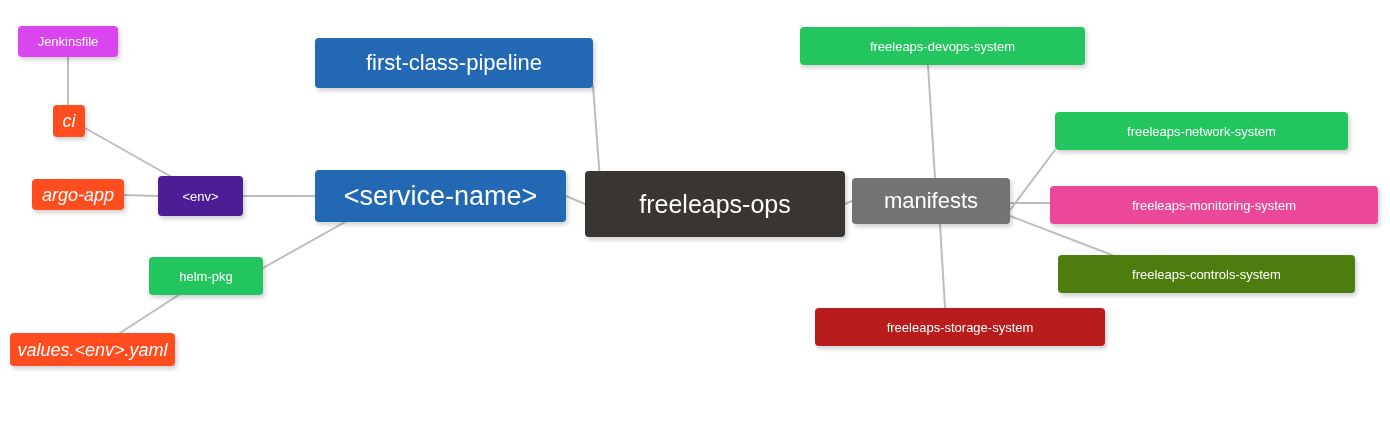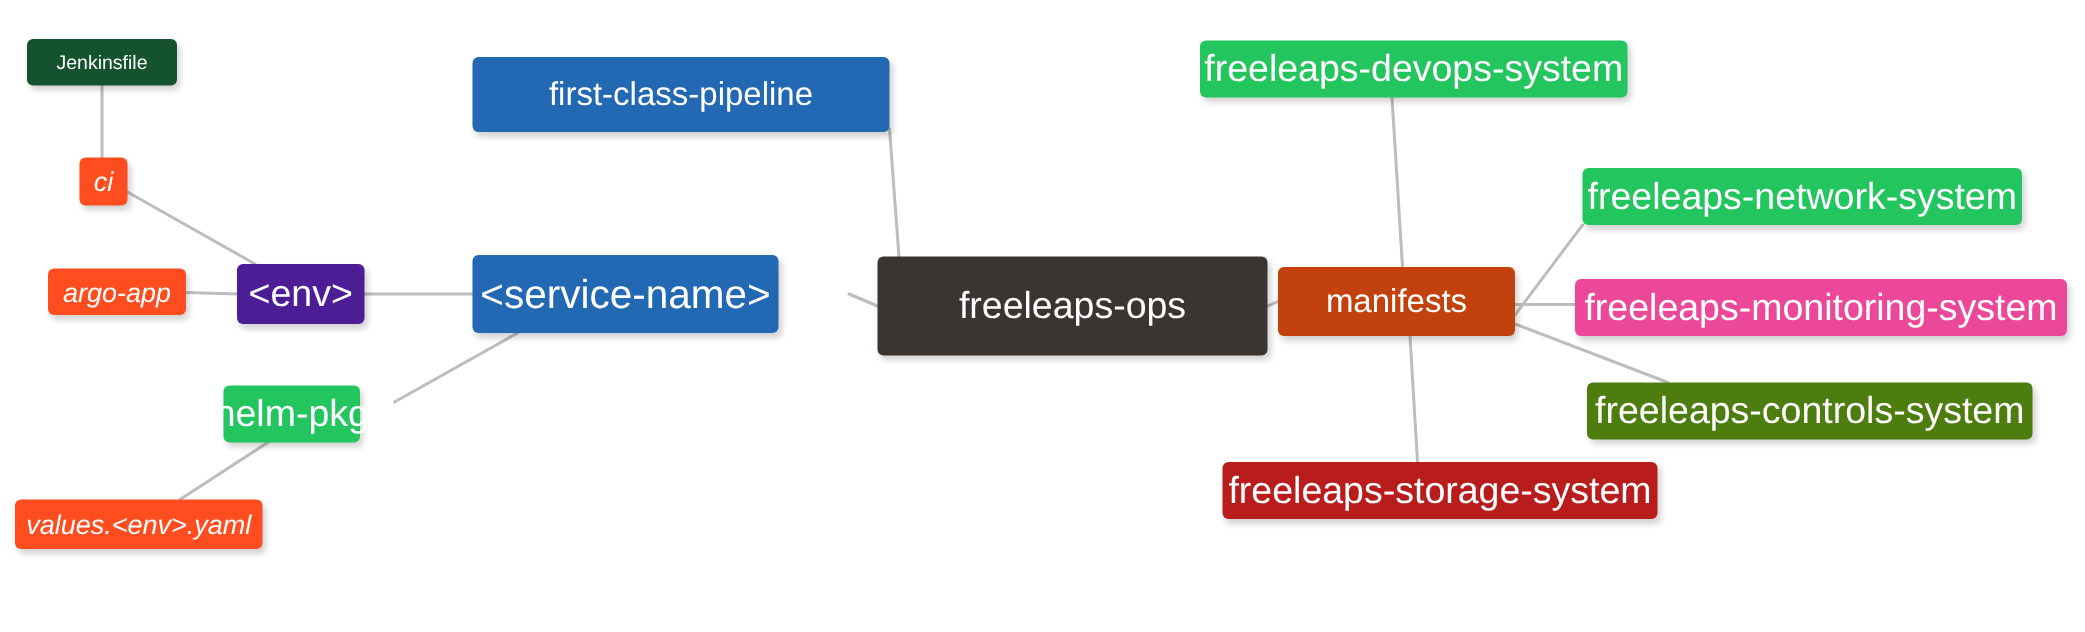--- a/index.html
+++ b/index.html
@@ -41,21 +41,21 @@
     line-height: 1;
     user-select: none;
   }
   .node span {
     display: block;
   }
   
   .lvl-root    { font-size: 25px; }
   .lvl-1       { font-size: 27px; }
   .lvl-2       { font-size: 22px; }
-  .lvl-3       { font-size: 25px; }
+  .lvl-3       { font-size: 13px; }
   .lvl-4       { font-size: 18px; font-style: italic; }
   .lvl-5       { font-size: 13px; }
 </style>
 </head>
 <body>
 
 <div id="mindmap">
 
   <svg id="edges" viewBox="0 0 1390 421" width="1390" height="421">
       <path d="M 585 204 L 566 196" stroke="#bdbdbd" stroke-width="2" fill="none" stroke-linecap="round"></path>
@@ -71,42 +71,42 @@
       <path d="M 1010 210 L 1055 150" stroke="#bdbdbd" stroke-width="2" fill="none" stroke-linecap="round"></path>
       <path d="M 1010 203 L 1050 203" stroke="#bdbdbd" stroke-width="2" fill="none" stroke-linecap="round"></path>
       <path d="M 1010 216 L 1112 255" stroke="#bdbdbd" stroke-width="2" fill="none" stroke-linecap="round"></path>
       <path d="M 940 224 L 945 308" stroke="#bdbdbd" stroke-width="2" fill="none" stroke-linecap="round"></path>
     </svg>
 
   <div id="node-layer">
       <div class="node lvl-root" style="left: 585px; top: 171px; width: 260px; height: 66px; background: rgb(59, 53, 49);">
         <span>freeleaps-ops</span>
       </div>
-      <div class="node lvl-1" style="left: 315px; top: 170px; width: 204px; height: 52px; background: rgb(34, 104, 179);">
+      <div class="node lvl-1" style="left: 315px; top: 170px; width: 251px; height: 52px; background: rgb(34, 104, 179);">
         <span>&lt;service-name&gt;</span>
       </div>
-      <div class="node lvl-2" style="left: 852px; top: 178px; width: 158px; height: 46px; background: #c2410c;">
+      <div class="node lvl-2" style="left: 852px; top: 178px; width: 158px; height: 46px; background: #737373;">
         <span>manifests</span>
       </div>
       <div class="node lvl-2" style="left: 315px; top: 38px; width: 278px; height: 50px; background: rgb(34, 104, 179);">
         <span>first-class-pipeline</span>
       </div>
       <div class="node lvl-3" style="left: 158px; top: 176px; width: 85px; height: 40px; background: #4c1d95;">
         <span>&lt;env&gt;</span>
       </div>
-      <div class="node lvl-3" style="left: 149px; top: 257px; width: 91px; height: 38px; background: rgb(34, 197, 94);">
+      <div class="node lvl-3" style="left: 149px; top: 257px; width: 114px; height: 38px; background: rgb(34, 197, 94);">
         <span>helm-pkg</span>
       </div>
       <div class="node lvl-4" style="left: 53px; top: 105px; width: 32px; height: 32px; background: rgb(255, 77, 31);">
         <span>ci</span>
       </div>
       <div class="node lvl-4" style="left: 32px; top: 179px; width: 92px; height: 31px; background: rgb(255, 77, 31);">
         <span>argo-app</span>
       </div>
-      <div class="node lvl-5" style="left: 18px; top: 26px; width: 100px; height: 31px; background: #14532d;">
+      <div class="node lvl-5" style="left: 18px; top: 26px; width: 100px; height: 31px; background: #d946ef;">
         <span>Jenkinsfile</span>
       </div>
       <div class="node lvl-4" style="left: 10px; top: 333px; width: 165px; height: 33px; background: rgb(255, 77, 31);">
         <span>values.&lt;env&gt;.yaml</span>
       </div>
       <div class="node lvl-3" style="left: 800px; top: 27px; width: 285px; height: 38px; background: rgb(34, 197, 94);">
         <span>freeleaps-devops-system</span>
       </div>
       <div class="node lvl-3" style="left: 1055px; top: 112px; width: 293px; height: 38px; background: rgb(34, 197, 94);">
         <span>freeleaps-network-system</span>

